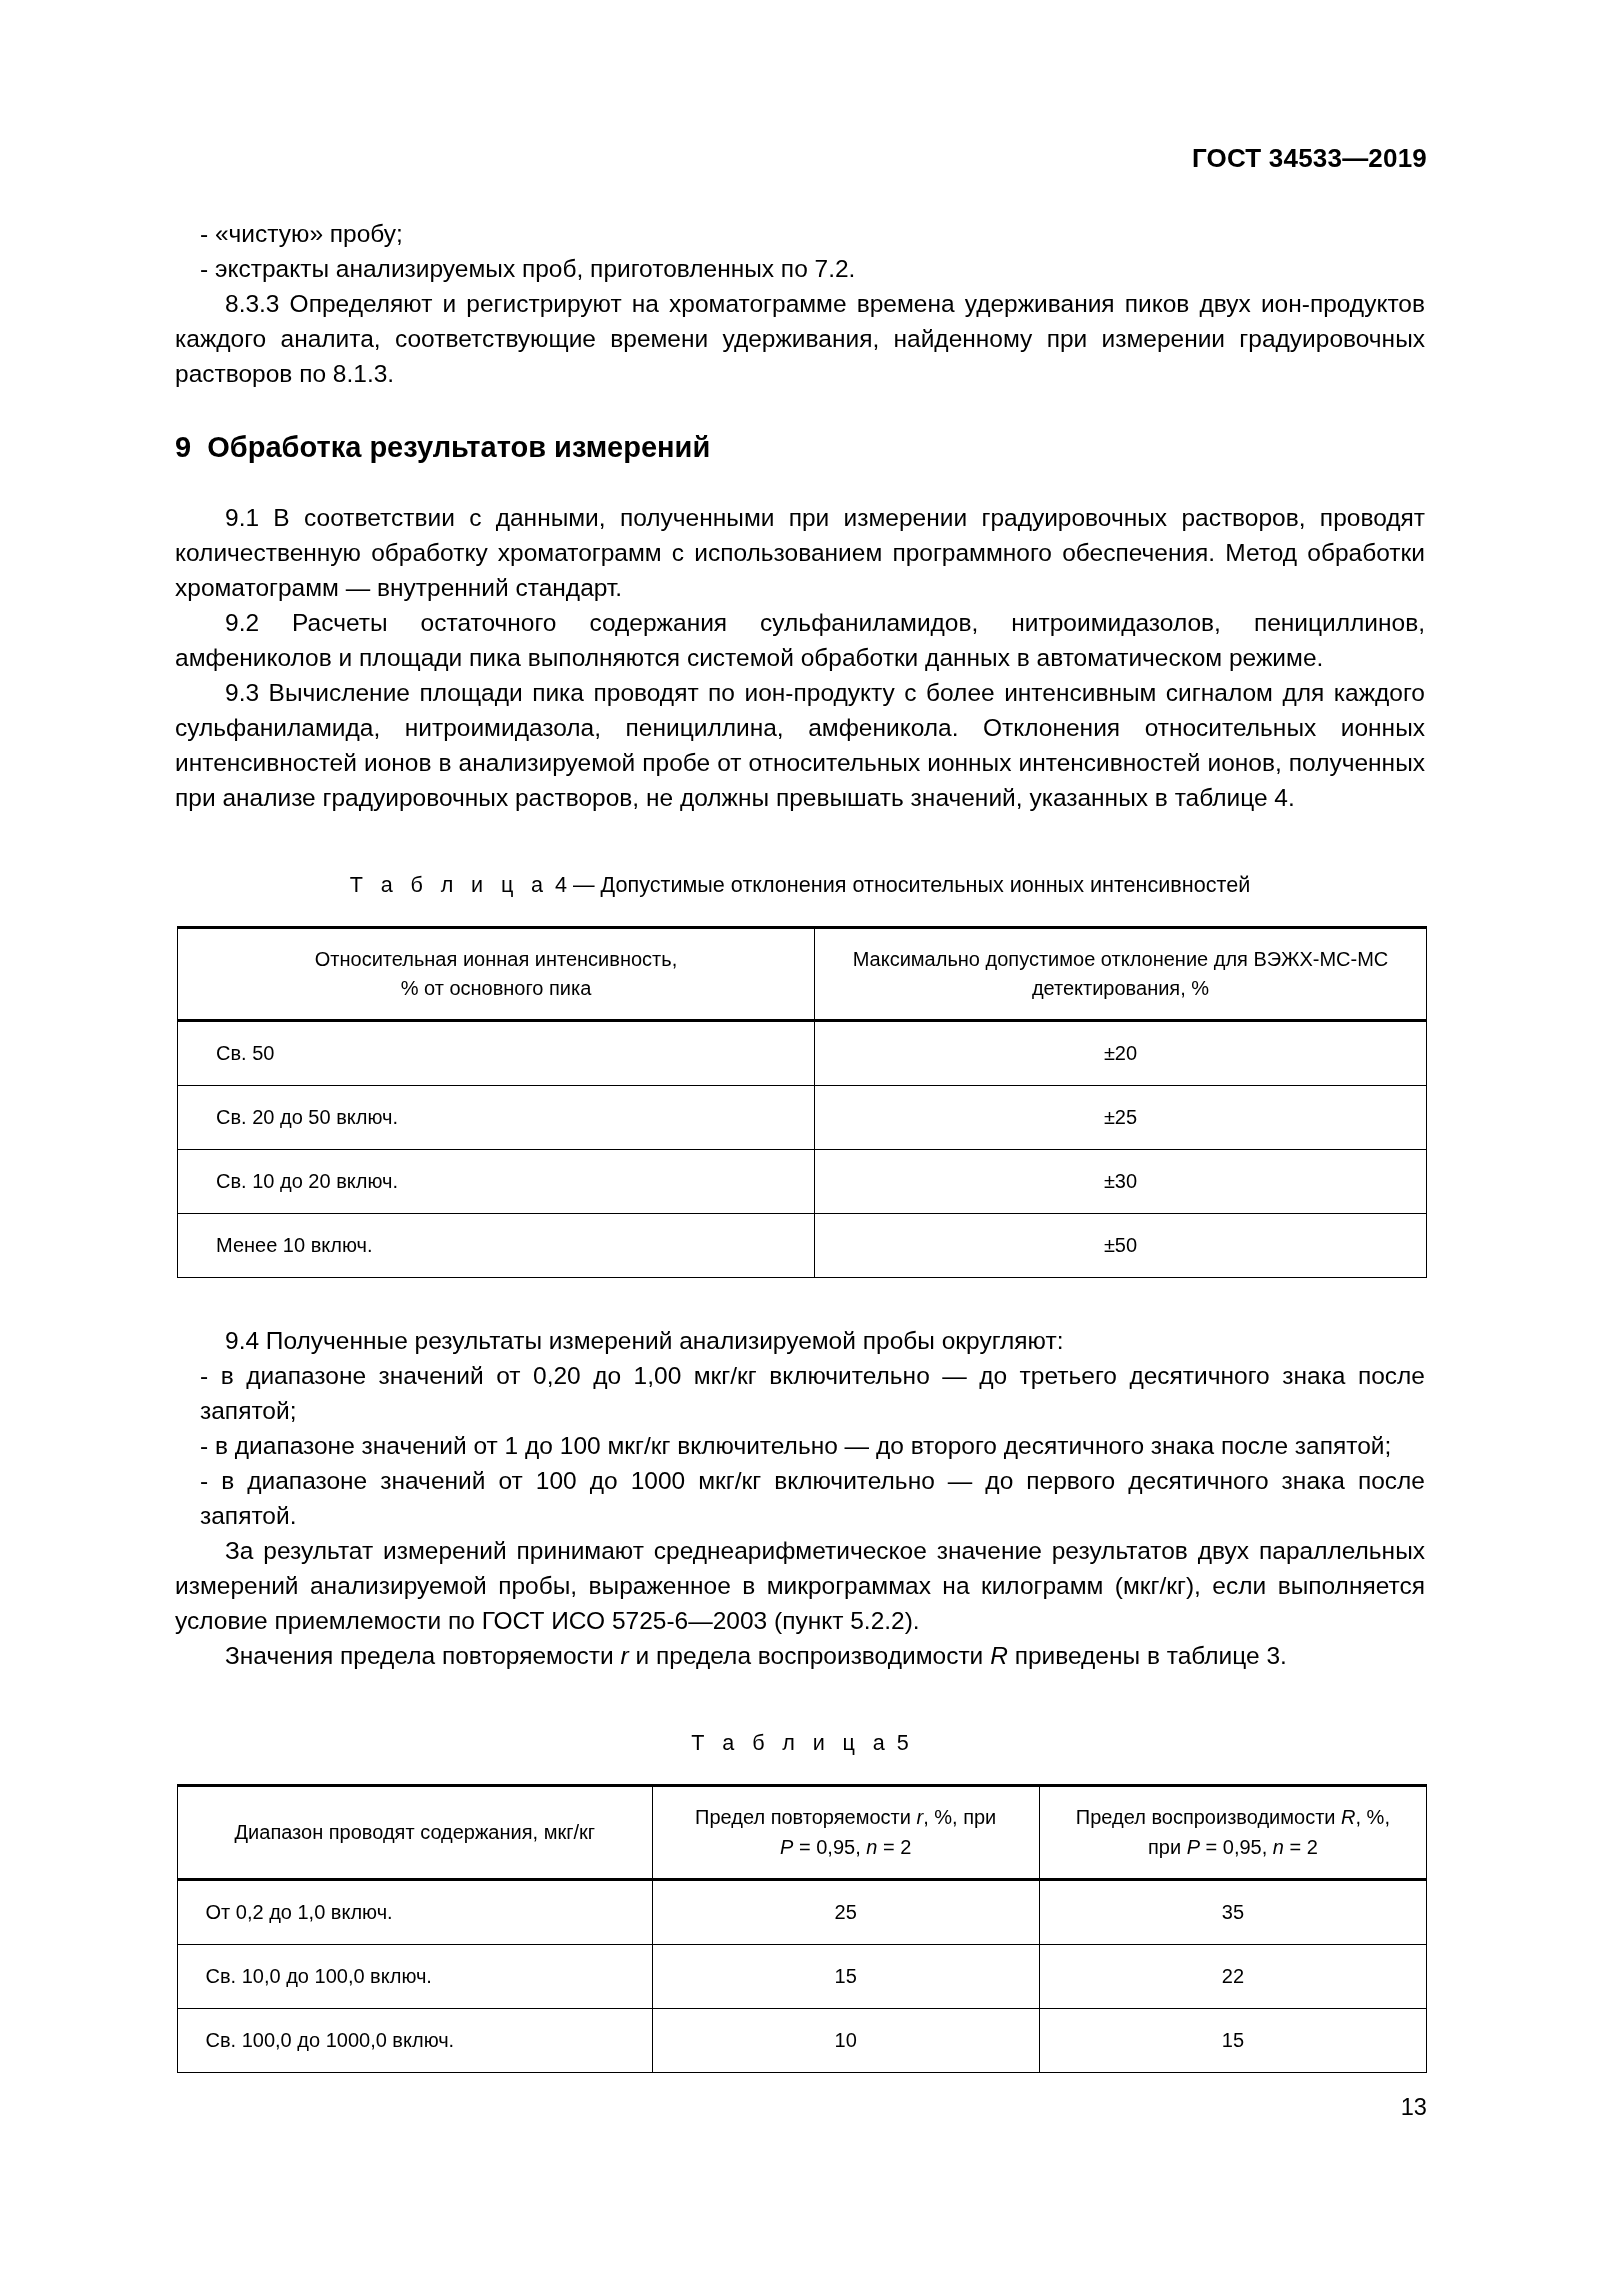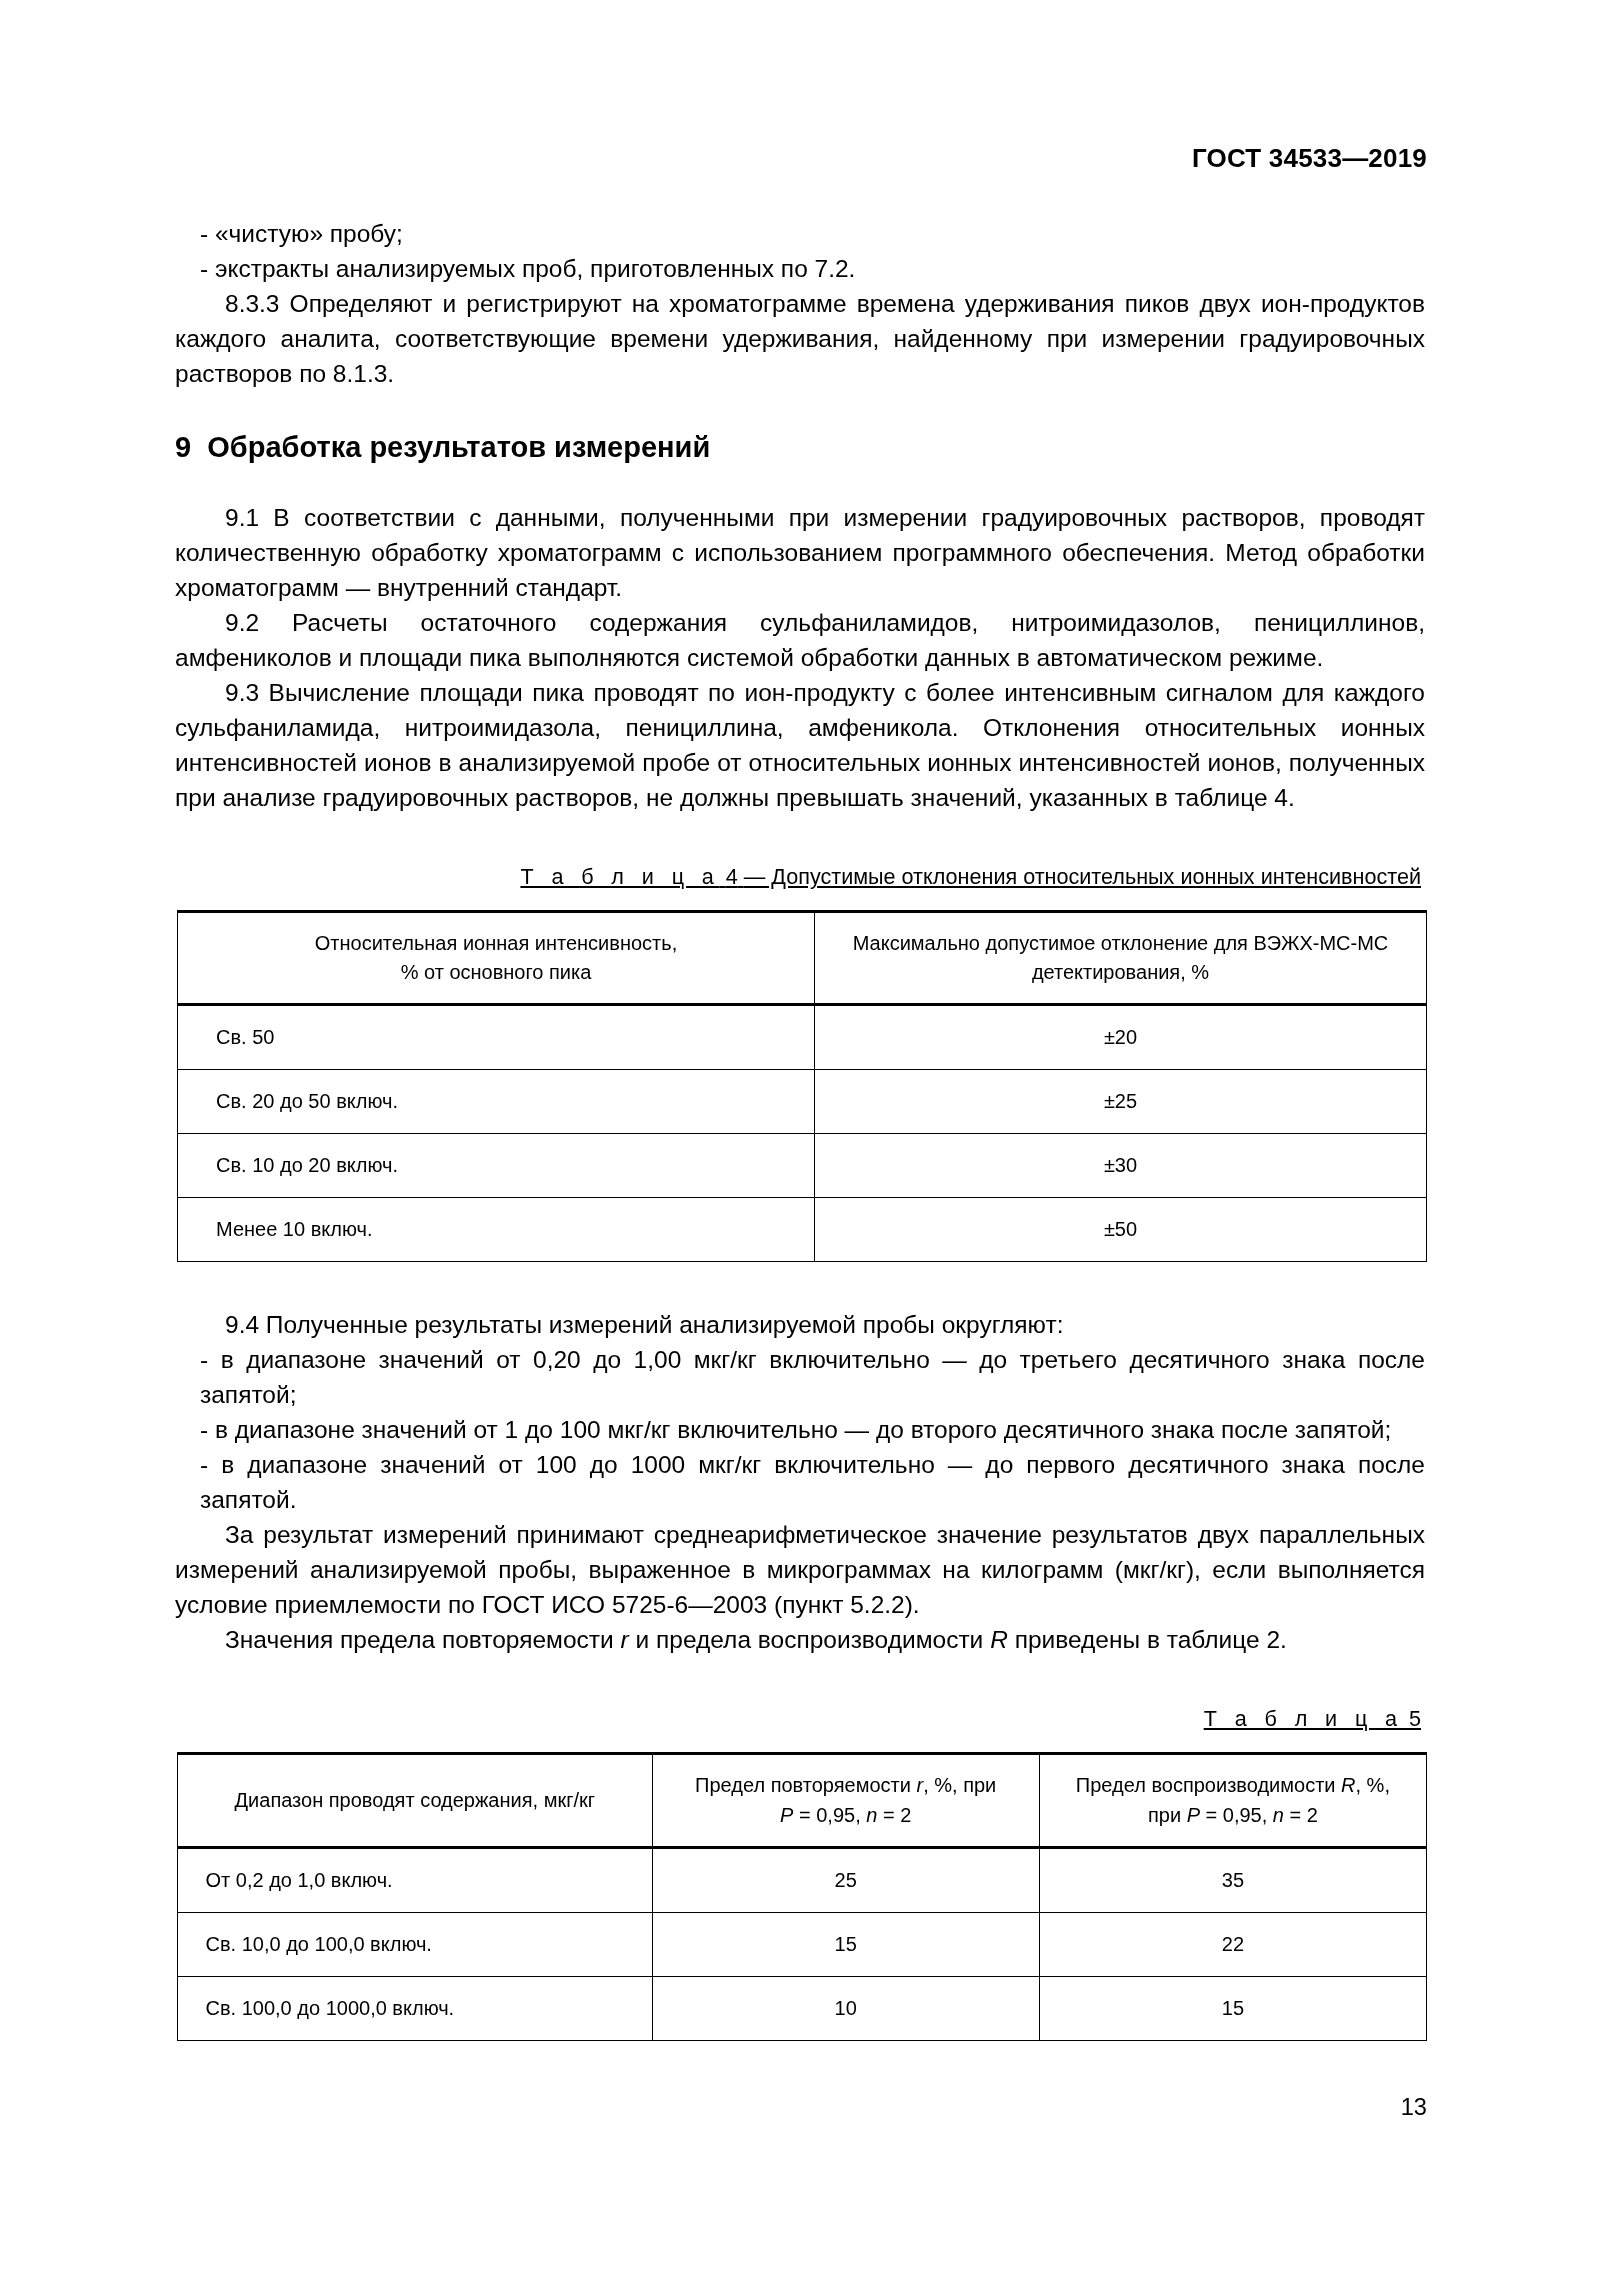--- a/index.html
+++ b/index.html
@@ -82,24 +82,23 @@
 
   .gap-before-head { height: 39px; }
   .gap-after-head  { height: 35px; }
   .gap-sm { height: 13px; }
   .gap-lg { height: 43px; }
 
   
   .table-caption {
     font-size: 21.6px;
     line-height: 29px;
-    margin: 4px;
-    text-indent: 0;
-    text-align: right;
-    text-decoration: underline;
+    margin: 12px;
+    text-indent: 0;
+    text-align: center;
   }
   .tcap-word {
     letter-spacing: 5.9px;
   }
 
   
   table.gost-table {
     border-collapse: collapse;
     width: 1250px;
     table-layout: fixed;
@@ -222,21 +221,21 @@
       </tbody>
     </table>
 
     <div class="gap-lg"></div>
 
     <p class="indent">9.4 Полученные результаты измерений анализируемой пробы округляют:</p>
     <p class="dash-item-just">- в диапазоне значений от 0,20 до 1,00 мкг/кг включительно — до третьего десятичного знака после запятой;</p>
     <p class="dash-item-just"> - в диапазоне значений от 1 до 100 мкг/кг включительно — до второго десятичного знака после запятой;</p>
     <p class="dash-item-just">- в диапазоне значений от 100 до 1000 мкг/кг включительно — до первого десятичного знака после запятой.</p>
     <p class="indent">За результат измерений принимают среднеарифметическое значение результатов двух параллельных измерений анализируемой пробы, выраженное в микрограммах на килограмм (мкг/кг), если выполняется условие приемлемости по ГОСТ ИСО 5725-6—2003 (пункт 5.2.2).</p>
-    <p class="indent"><span>Значения предела повторяемости </span><em class="it">r</em><span> и предела воспроизводимости </span><em class="it">R</em><span> приведены в таблице 2.</span></p>
+    <p class="indent"><span>Значения предела повторяемости </span><em class="it">r</em><span> и предела воспроизводимости </span><em class="it">R</em><span> приведены в таблице 3.</span></p>
 
     <div class="gap-lg"></div>
 
     <p class="table-caption"><span class="tcap-word">Т а б л и ц а</span> <span>5</span></p>
 
     <div class="gap-sm"></div>
 
     <table class="gost-table t5">
       <colgroup>
           <col>

